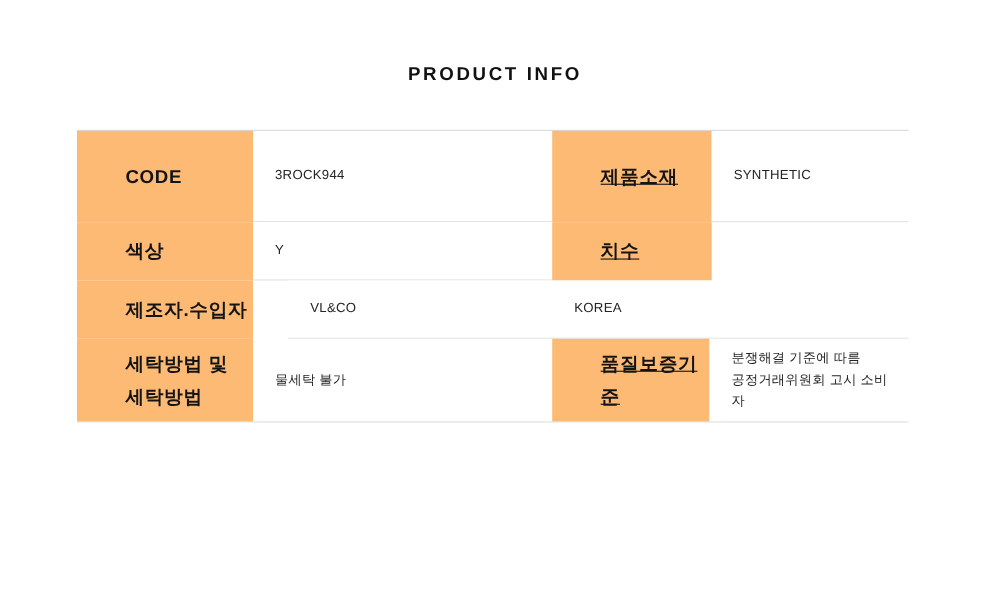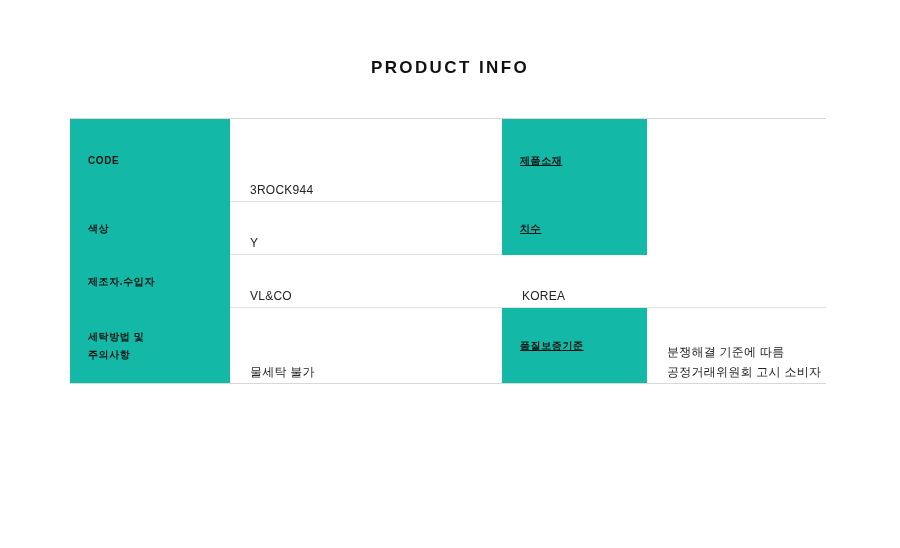--- a/index.html
+++ b/index.html
@@ -47,44 +47,45 @@
   .table-half.left { width: 432px; }
   .table-half.right { width: 324px; }
 
   .row {
     display: flex;
     flex-direction: row;
     align-items: stretch;
   }
   .row-h1 { height: 83px; }
   .row-h2 { height: 53px; }
-  .row-h3 { height: 53px; }
+  .row-h3 { height: 53px; gap: 32px; }
   .row-h4 { height: 75px; }
 
   .cell-label {
-    background: #14b8a6;
+    background: #fdba74;
     display: flex;
     align-items: center;
     box-sizing: border-box;
-    padding-left: 18px;
-    font-size: 10px;
+    padding-left: 44px;
+    font-size: 17px;
     font-weight: bold;
     letter-spacing: 0.6px;
     line-height: 1.75;
     color: #141414;
   }
   .table-half.left .cell-label { width: 160px; }
   .table-half.right .cell-label { width: 145px; text-decoration: underline; }
 
   .cell-value {
     background: #ffffff;
     display: flex;
-    align-items: flex-end;
+    align-items: center;
     box-sizing: border-box;
     padding-left: 20px;
+    padding-right: 10px;
     font-size: 12px;
     letter-spacing: 0.25px;
     line-height: 1.65;
     color: #242424;
     border-bottom: 1px solid #e2e2e2;
     flex: 1 1 auto;
   }
   .row:last-child .cell-value {
     border-bottom: none;
   }
@@ -142,38 +143,43 @@
           <div class="value-lines">
             <span>VL&amp;CO</span>
           </div>
         </div>
       </div>
 
       <div class="row row-h4">
         <div class="cell-label">
           <div class="label-lines">
             <span>세탁방법 및</span>
-            <span>주의사항</span>
+            <span>세탁방법</span>
           </div>
         </div>
         <div class="cell-value">
           <div class="value-lines">
             <span>물세탁 불가</span>
           </div>
         </div>
       </div>
 
     </div>
 
     <div class="table-half right">
 
       <div class="row row-h1">
         <div class="cell-label">
           <div class="label-lines">
             <span>제품소재</span>
+          </div>
+        </div>
+        <div class="cell-value">
+          <div class="value-lines">
+            <span>SYNTHETIC</span>
           </div>
         </div>
       </div>
 
       <div class="row row-h2">
         <div class="cell-label">
           <div class="label-lines">
             <span>치수</span>
           </div>
         </div>

